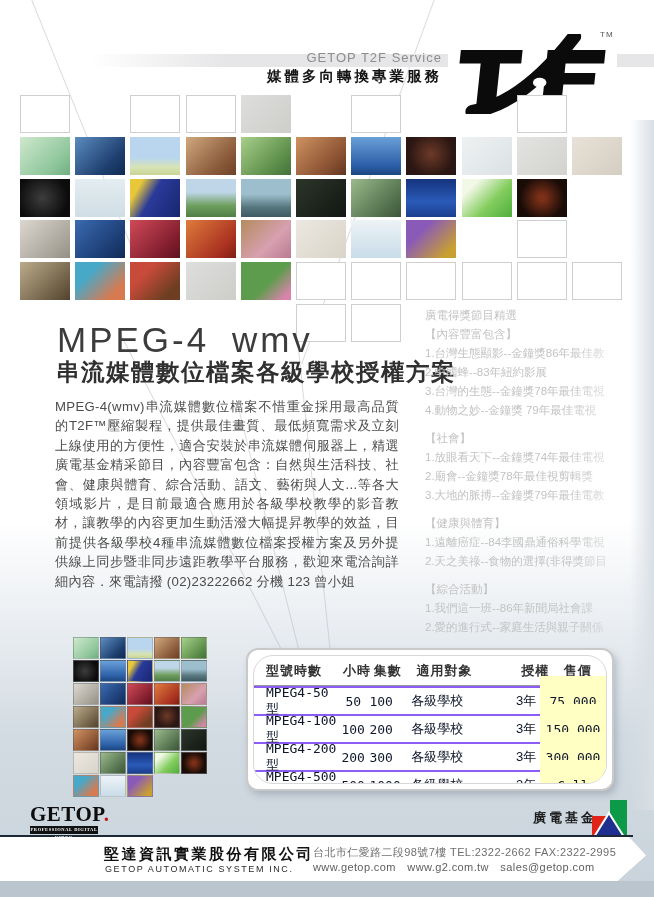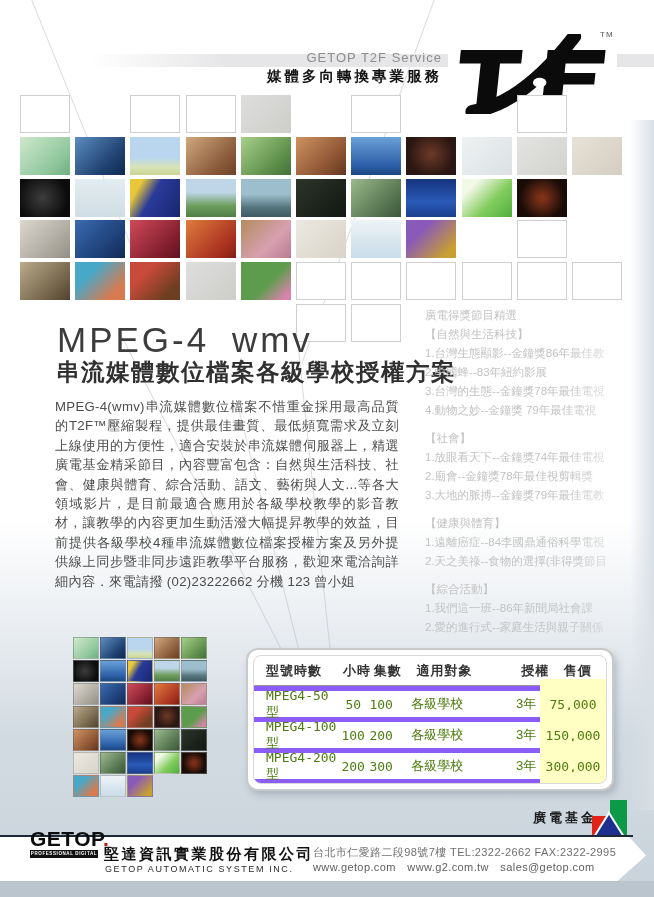--- a/index.html
+++ b/index.html
@@ -63,42 +63,42 @@
   .awards .sec{margin-bottom:9px;}
   .awards .item{white-space:nowrap;overflow:hidden;
      -webkit-mask-image:linear-gradient(90deg,#000 62%,transparent 97%);
      mask-image:linear-gradient(90deg,#000 62%,transparent 97%);}
   
   .collage{position:absolute;left:73px;top:637px;width:136px;height:162px;}
   .ccell{position:absolute;width:26px;height:22px;box-sizing:border-box;border:1px solid rgba(140,140,140,.45);}
   
   .panel{position:absolute;left:246px;top:648px;width:368px;height:143px;background:#fff;
          border:2px solid #c9c9c9;border-radius:12px;box-shadow:3px 4px 7px rgba(90,100,115,.3);box-sizing:border-box;}
-  .panel-inner{position:absolute;left:5px;top:5px;right:5px;bottom:5px;border:1px solid #d8d8d8;border-radius:8px;overflow:hidden;}
-  .trow{display:flex;align-items:center;height:26px;border-top:5px solid #8b5cf6;
-        font-family:"DejaVu Sans Mono","Liberation Mono",monospace;font-size:13px;color:#4d7c0f;}
+  .panel-inner{position:absolute;left:5px;top:5px;right:5px;bottom:5px;border:1px solid #d8d8d8;border-radius:20px;overflow:hidden;}
+  .trow{display:flex;align-items:center;height:26px;border-top:2px solid #8b5cf6;
+        font-family:"DejaVu Sans Mono","Liberation Mono",monospace;font-size:13px;color:#0f172a;}
   .trow.head{height:29px;border-top:none;border-bottom:1px solid #9a9a9a;font-weight:bold;color:#333;
         font-family:"Liberation Sans","DejaVu Sans",sans-serif;letter-spacing:1px;}
   .tc{box-sizing:border-box;}
   .tc0{width:104px;padding-left:12px;text-align:left;}
   .tc1{width:42px;text-align:center;}
   .tc2{width:48px;text-align:left;}
   .tc3{width:80px;text-align:center;font-family:"Liberation Sans","DejaVu Sans",sans-serif;}
   .tc4{width:36px;text-align:center;font-family:"Liberation Sans","DejaVu Sans",sans-serif;margin-left:44px;}
   .tc5{width:70px;text-align:center;}
   .chip{display:inline-block;min-width:62px;padding:18px 2px;background:#ffffc4;}
   
   .fund-label{position:absolute;left:533px;top:809px;font-size:13px;font-weight:bold;color:#1c1c1c;letter-spacing:3px;}
   .fund-logo{position:absolute;left:589px;top:799px;}
   
   .foot-rule{position:absolute;left:0;top:835px;width:633px;height:2px;background:#1d2936;}
   .foot-band{position:absolute;left:0;top:837px;width:646px;height:44px;background:#fff;
              clip-path:polygon(0 0,97.4% 0,100% 42%,95.6% 100%,0 100%);}
   .bottom-strip{position:absolute;left:0;top:881px;width:654px;height:16px;background:#bac5ce;}
-  .getop-logo{position:absolute;left:30px;top:828px;width:70px;}
+  .getop-logo{position:absolute;left:30px;top:804px;width:70px;font-family:Liberation Serif, serif;}
   .getop-word{font-size:21px;font-weight:bold;letter-spacing:.5px;color:#0d0d0d;line-height:21px;}
   .getop-word .dot{color:#c01818;}
   .getop-bar{margin-top:1px;width:68px;height:8px;background:#111;color:#fff;font-size:4.5px;
              letter-spacing:.6px;text-align:center;line-height:8px;font-weight:bold;}
   .company-zh{position:absolute;left:104px;top:845px;font-size:15px;font-weight:bold;color:#111;letter-spacing:2.5px;}
   .company-en{position:absolute;left:105px;top:864px;font-size:9px;color:#2a2a2a;letter-spacing:1.6px;}
   .addr1{position:absolute;left:313px;top:845px;font-size:11px;color:#6e6e6e;letter-spacing:.4px;}
   .addr2{position:absolute;left:313px;top:861px;font-size:11px;color:#5e5e5e;letter-spacing:.4px;word-spacing:8px;}
   .right-tint{position:absolute;left:630px;top:120px;width:24px;height:690px;
               background:linear-gradient(90deg,rgba(216,223,229,0),#d8dfe5);}
@@ -185,21 +185,21 @@
 
   <div class="title1">MPEG-4 wmv</div>
   <div class="title2">串流媒體數位檔案各級學校授權方案</div>
 
   <div class="para">MPEG-4(wmv)串流媒體數位檔案不惜重金採用最高品質的T2F™壓縮製程，提供最佳畫質、最低頻寬需求及立刻上線使用的方便性，適合安裝於串流媒體伺服器上，精選廣電基金精采節目，內容豐富包含：自然與生活科技、社會、健康與體育、綜合活動、語文、藝術與人文...等各大領域影片，是目前最適合應用於各級學校教學的影音教材，讓教學的內容更加生動活潑大幅提昇教學的效益，目前提供各級學校4種串流媒體數位檔案授權方案及另外提供線上同步暨非同步遠距教學平台服務，歡迎來電洽詢詳細內容．來電請撥 (02)23222662 分機 123 曾小姐</div>
 
   <div class="awards">
     <div class="item">廣電得獎節目精選</div>
     <div>
         <div class="sec">
-          <div class="item">【自然與生活科技】</div>
+          <div class="item">【內容豐富包含】</div>
           <div class="item">1.台灣生態顯影--金鐘獎86年最佳教</div>
           <div class="item">2.中國蜂--83年紐約影展</div>
           <div class="item">3.台灣的生態--金鐘獎78年最佳電視</div>
           <div class="item">4.動物之妙--金鐘獎 79年最佳電視</div>
         </div>
         <div class="sec">
           <div class="item">【社會】</div>
           <div class="item">1.放眼看天下--金鐘獎74年最佳電視</div>
           <div class="item">2.廟會--金鐘獎78年最佳視剪輯獎</div>
           <div class="item">3.大地的脈搏--金鐘獎79年最佳電教</div>

